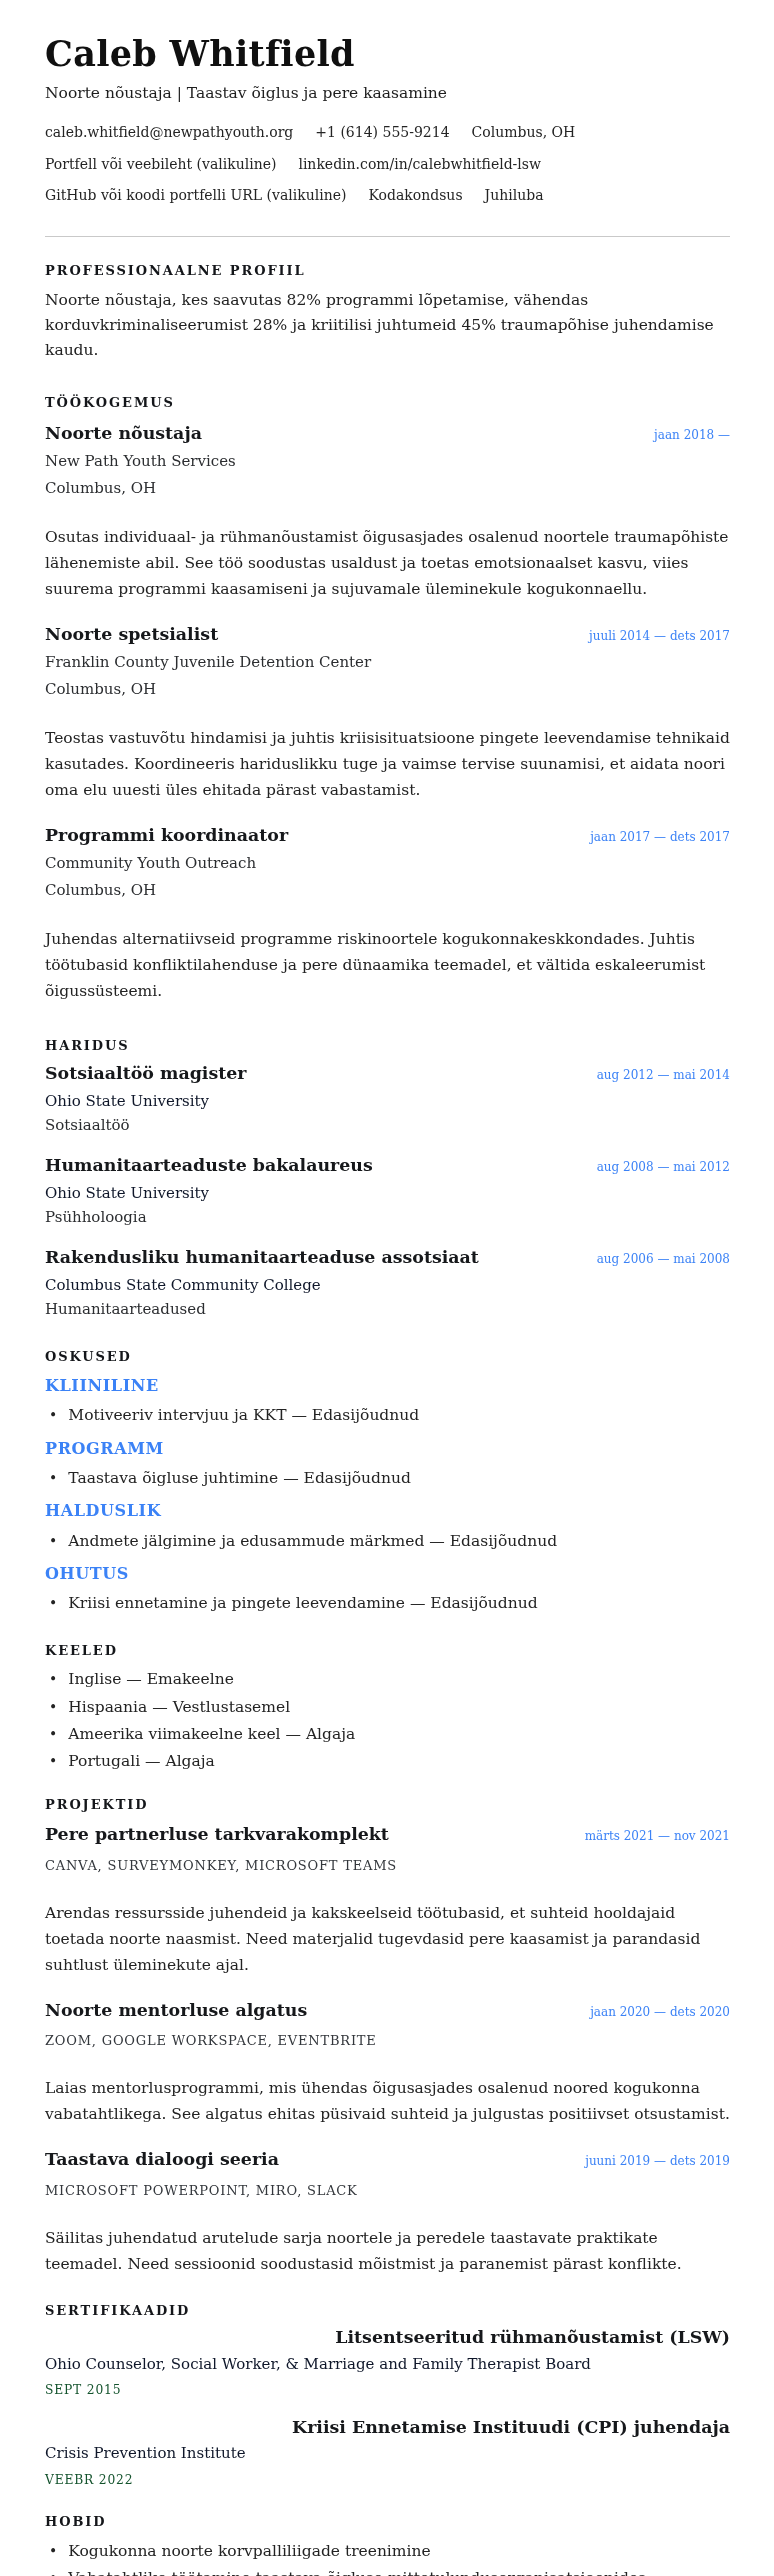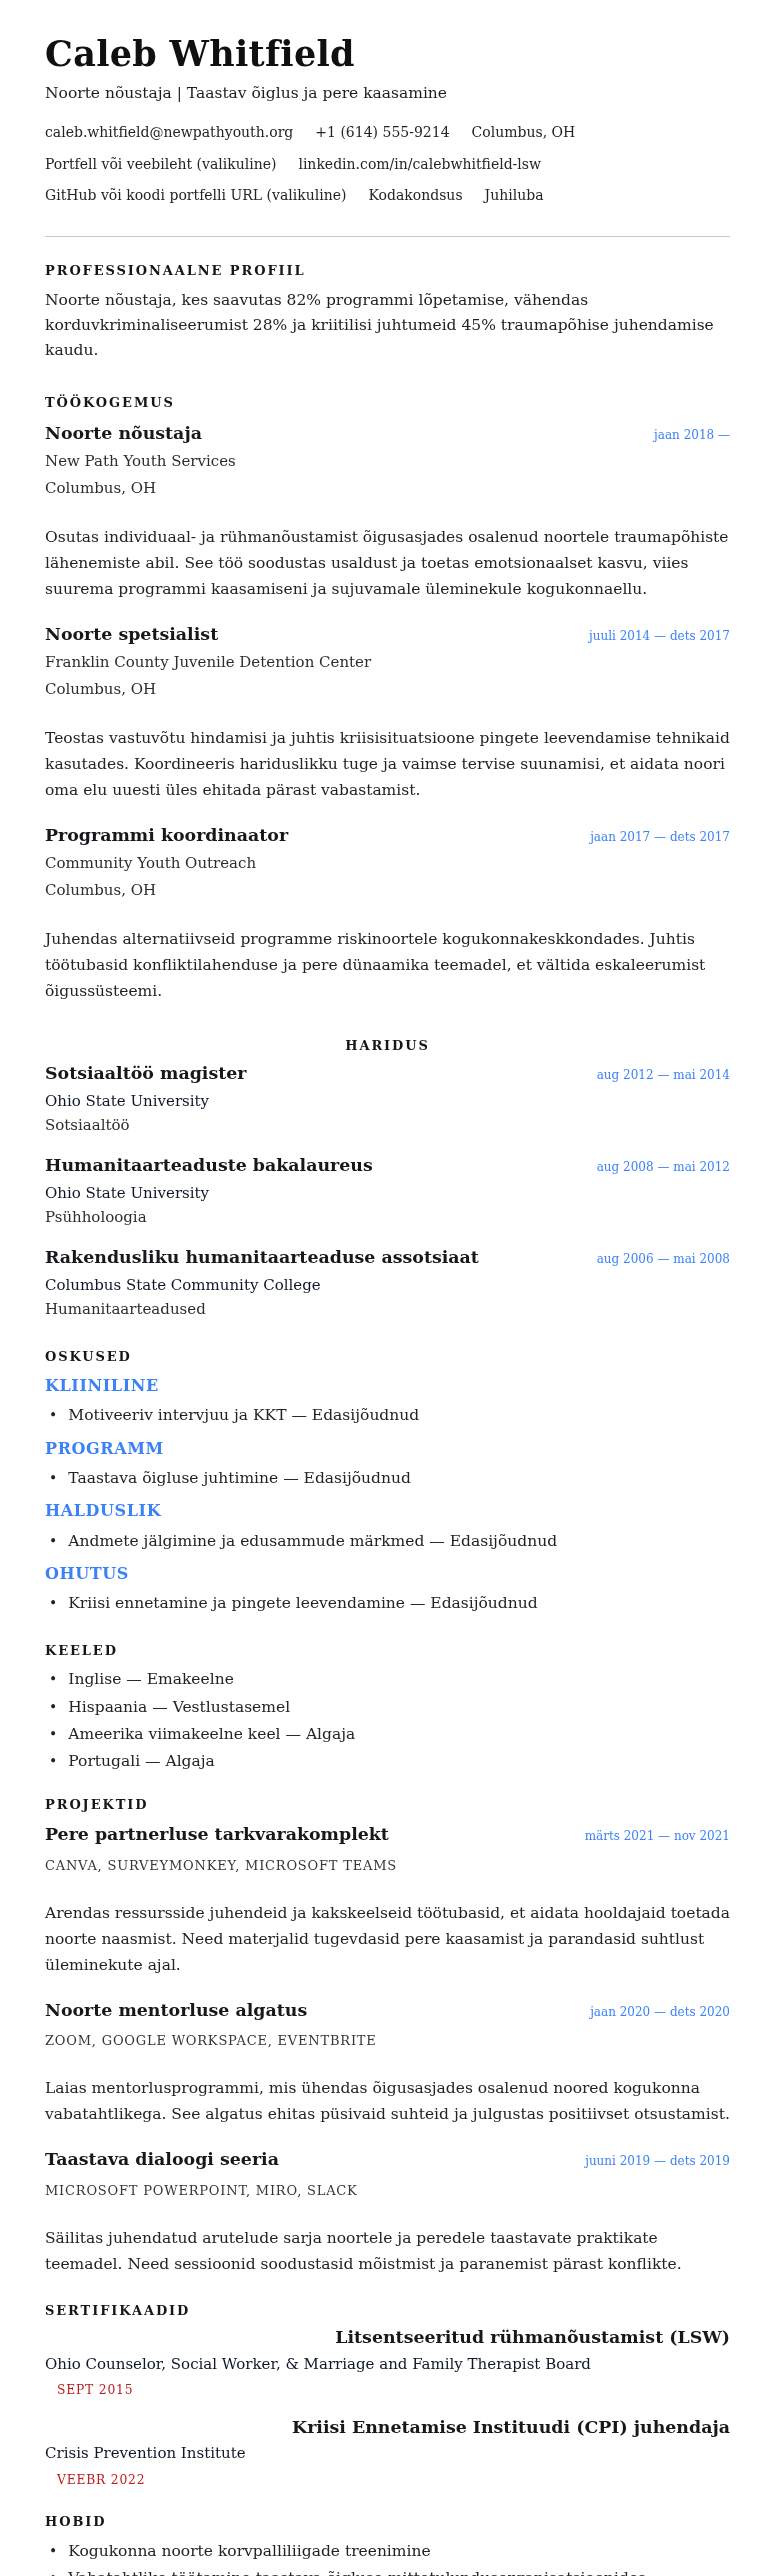--- a/index.html
+++ b/index.html
@@ -17,21 +17,21 @@
   .contact-row { display: flex; gap: 22px; font-size: 14px; line-height: 18.7px; color: #242424; }
   .contact-row.r1 { margin-top: 19.4px; }
   .contact-row.r2 { margin-top: 13.5px; }
   .contact-row.r3 { margin-top: 12.3px; }
   .divider { margin-top: 31px; border-top: 1.3px solid #c9c9c9; height: 0; }
 
   
   .sec-heading { font-size: 13px; line-height: 16px; font-weight: bold; letter-spacing: 1.9px; color: #14161a; }
   .mt-profile { margin-top: 26px; }
   .mt-exp     { margin-top: 32px; }
-  .mt-edu     { margin-top: 34px; text-align: center; }
+  .mt-edu     { margin-top: 34px; }
   .mt-skills  { margin-top: 29px; }
   .mt-lang    { margin-top: 29px; }
   .mt-proj    { margin-top: 26px; }
   .mt-cert    { margin-top: 26px; }
   .mt-hobby   { margin-top: 26px; }
 
   .summary { font-size: 15.5px; line-height: 25px; margin-top: 9.7px; color: #222222; }
 
   
   .entry { margin-top: 20.6px; }
@@ -56,21 +56,21 @@
   .bullet { display: flex; align-items: baseline; font-size: 15.5px; line-height: 19.4px; color: #232323; margin-top: 9.7px; padding-left: 3.9px; }
   .bullet::before { content: "•"; font-size: 14px; width: 19.4px; flex: 0 0 19.4px; color: #232323; }
   .bullet + .bullet { margin-top: 7.7px; }
 
   
   .tools { font-size: 13px; line-height: 17px; letter-spacing: 0.8px; margin-top: 10.3px; color: #33373c; }
 
   
   .cert { margin-top: 17px; }
   .cert.first { margin-top: 7.7px; }
-  .cert-date { font-size: 12.3px; line-height: 15.5px; letter-spacing: 0.8px; margin-top: 9px; color: #b91c1c; margin-left: 12px; }
+  .cert-date { font-size: 12.3px; line-height: 15.5px; letter-spacing: 0.8px; margin-top: 9px; color: #14532d; }
 </style>
 </head>
 <body>
 
 <div class="page">
 
   <div>
     <div class="name">Caleb Whitfield</div>
     <div class="tagline">Noorte nõustaja | Taastav õiglus ja pere kaasamine</div>
     <div class="contact-row r1">
@@ -193,21 +193,21 @@
 
   <div>
     <div class="sec-heading mt-proj">PROJEKTID</div>
 
     <div class="entry first">
       <div class="entry-head">
         <span class="entry-title">Pere partnerluse tarkvarakomplekt</span>
         <span class="dates">märts 2021 — nov 2021</span>
       </div>
       <div class="tools">CANVA, SURVEYMONKEY, MICROSOFT TEAMS</div>
-      <div class="desc">Arendas ressursside juhendeid ja kakskeelseid töötubasid, et aidata hooldajaid toetada noorte naasmist. Need materjalid tugevdasid pere kaasamist ja parandasid suhtlust üleminekute ajal.</div>
+      <div class="desc">Arendas ressursside juhendeid ja kakskeelseid töötubasid, et suhteid hooldajaid toetada noorte naasmist. Need materjalid tugevdasid pere kaasamist ja parandasid suhtlust üleminekute ajal.</div>
     </div>
 
     <div class="entry">
       <div class="entry-head">
         <span class="entry-title">Noorte mentorluse algatus</span>
         <span class="dates">jaan 2020 — dets 2020</span>
       </div>
       <div class="tools">ZOOM, GOOGLE WORKSPACE, EVENTBRITE</div>
       <div class="desc">Laias mentorlusprogrammi, mis ühendas õigusasjades osalenud noored kogukonna vabatahtlikega. See algatus ehitas püsivaid suhteid ja julgustas positiivset otsustamist.</div>
     </div>

